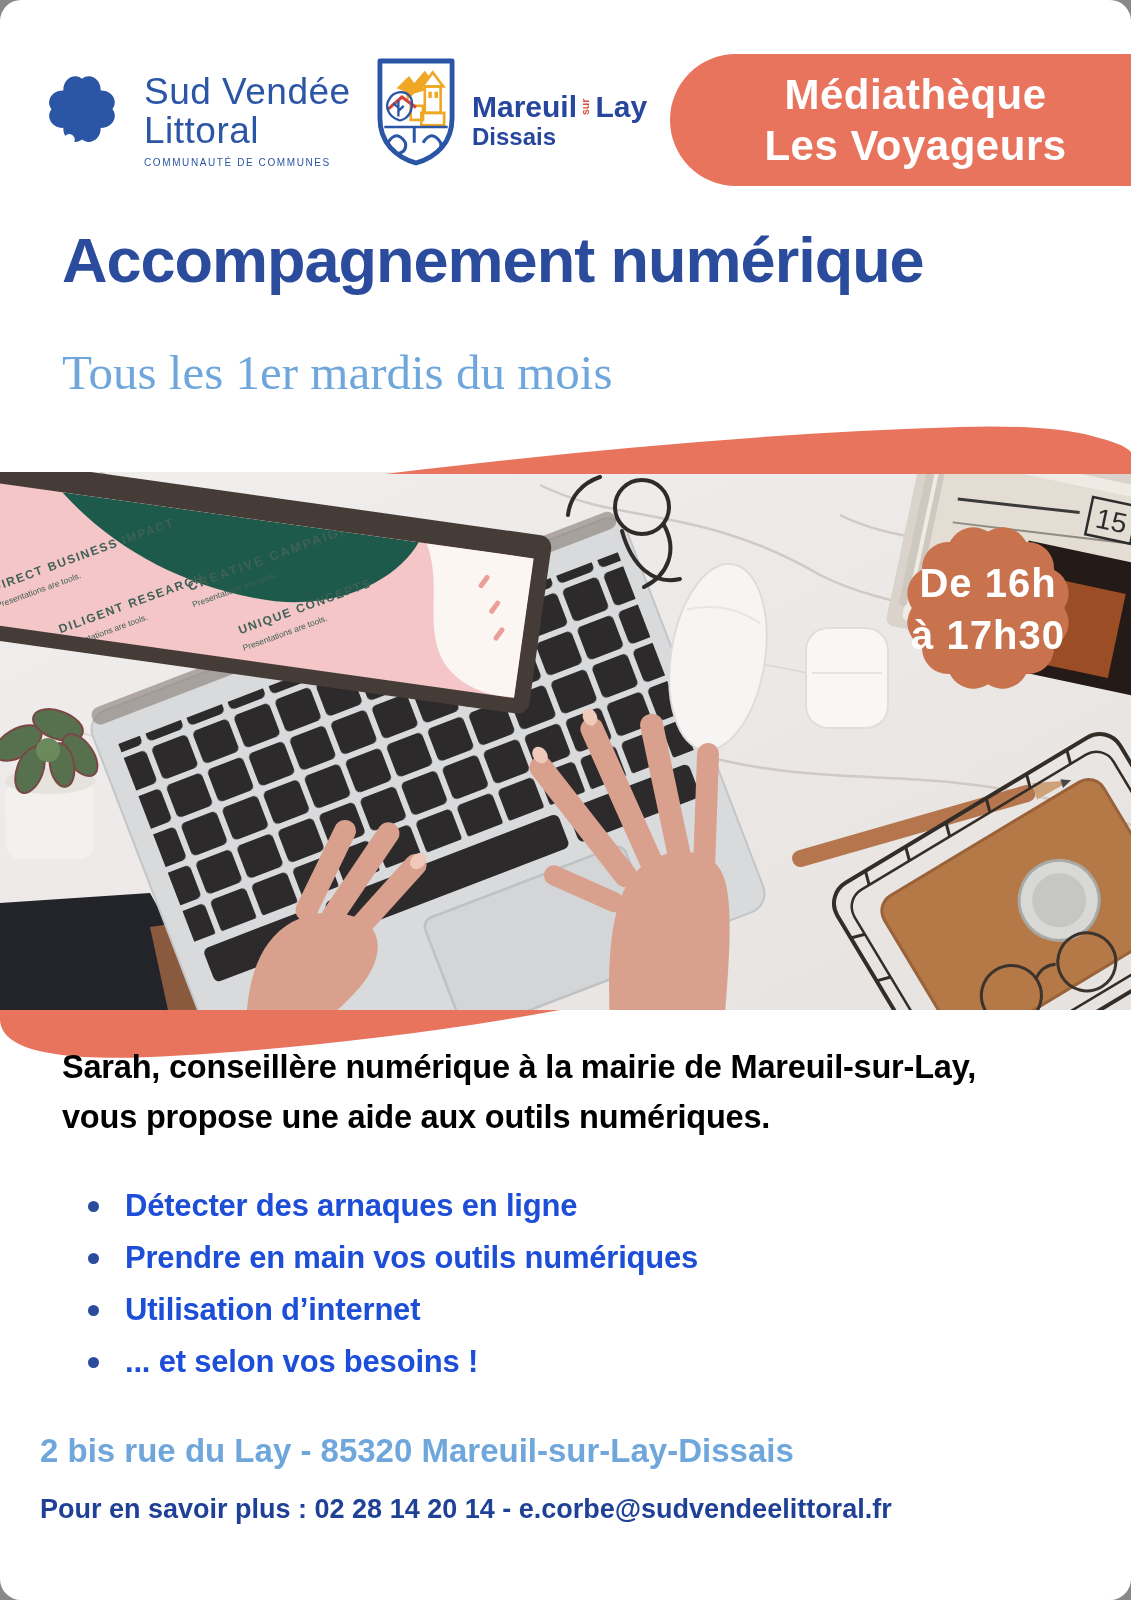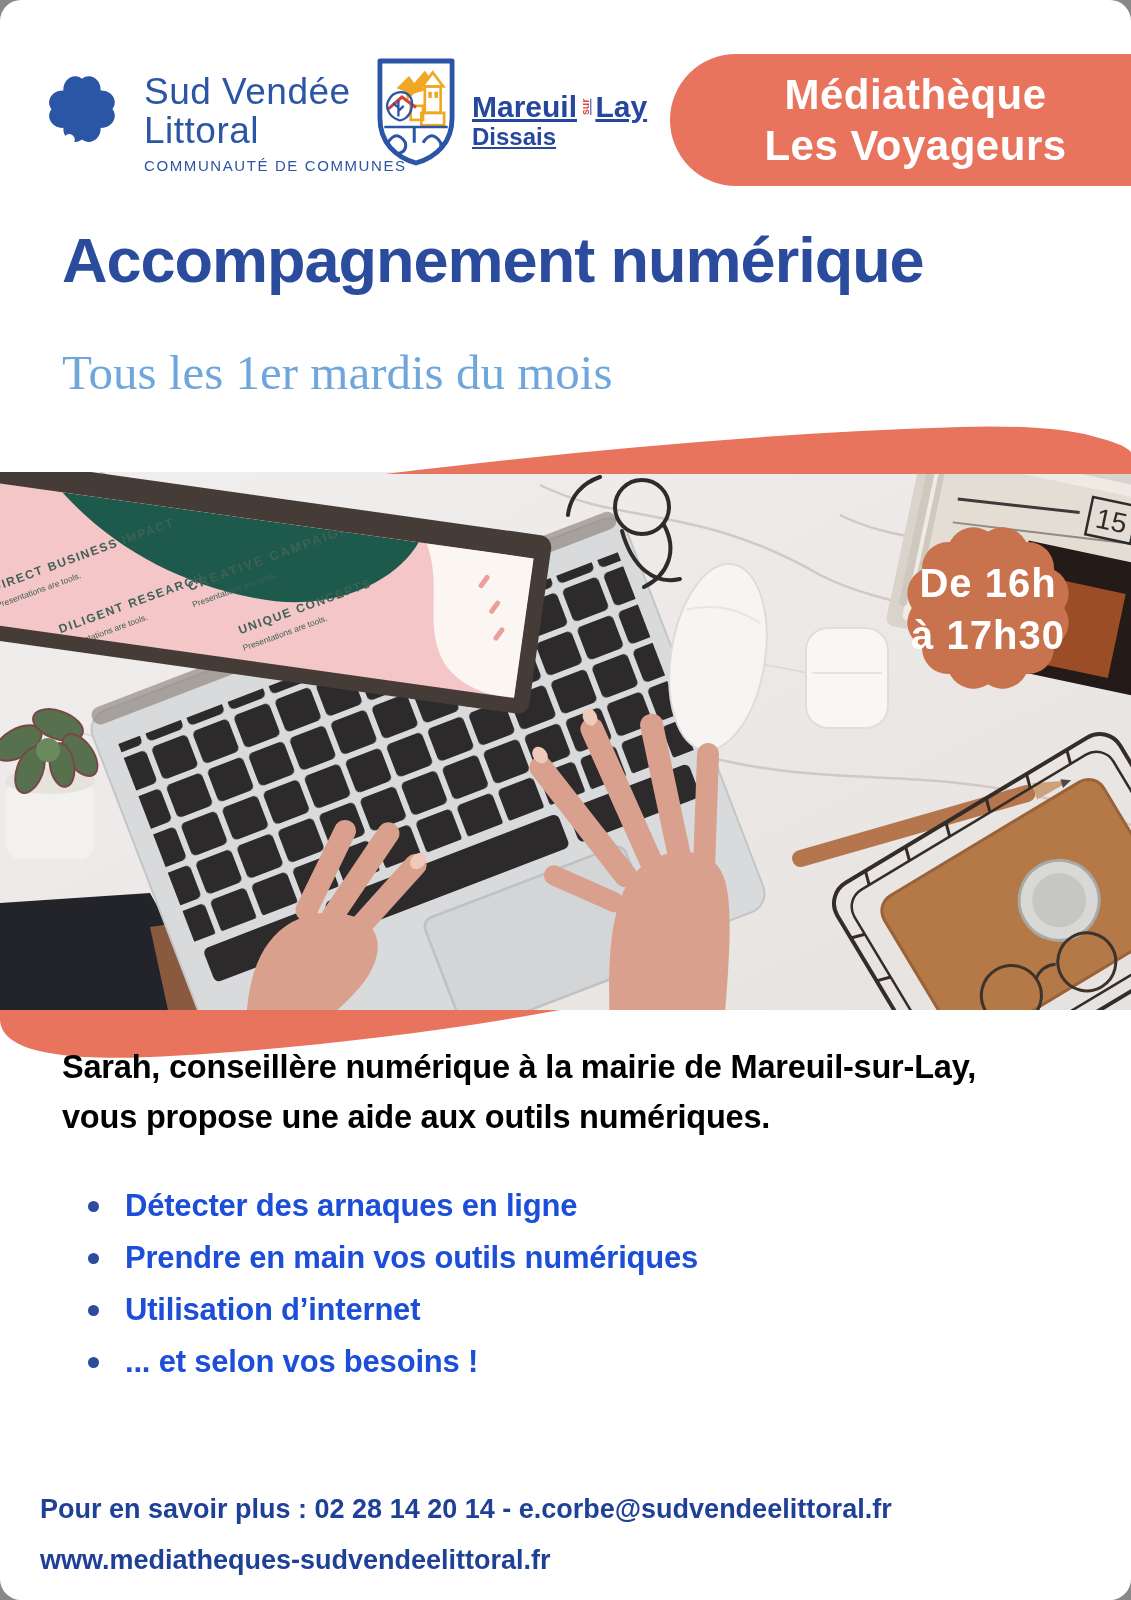--- a/index.html
+++ b/index.html
@@ -2,23 +2,23 @@
 <html><head>
 <meta charset="utf-8">
 <style>
   html,body{margin:0;padding:0;background:#888;}
   .page{position:relative;width:1131px;height:1600px;background:#ffffff;overflow:hidden;
         font-family:"Liberation Sans",sans-serif;border-radius:21px;}
   
   .logo-svl{position:absolute;left:34px;top:64px;display:flex;align-items:flex-start;gap:14px;}
   .svl-text{color:#2B55A5;padding-top:8px;}
   .svl-name{font-size:37px;line-height:1.06;font-weight:400;letter-spacing:.5px;}
-  .svl-tag{font-size:15px;letter-spacing:1.6px;margin-top:7px;font-weight:400;}
+  .svl-tag{font-size:10px;letter-spacing:1.6px;margin-top:7px;font-weight:400;}
   .logo-mareuil{position:absolute;left:372px;top:52px;display:flex;gap:12px;}
-  .mar-text{color:#27479E;font-weight:bold;padding-top:38px;line-height:1.12;text-decoration:underline;}
+  .mar-text{color:#27479E;font-weight:bold;padding-top:38px;line-height:1.12;}
   .mar-line1{font-size:30px;display:flex;align-items:center;}
   .mar-sur{display:inline-block;font-size:10.5px;color:#D94A3E;transform:rotate(-90deg);
            margin:0 1px;font-weight:bold;}
   .mar-line2{font-size:24px;}
   .badge{position:absolute;left:670px;right:0;top:54px;height:132px;background:#E8745E;
          border-radius:68px 0 0 68px;display:flex;flex-direction:column;justify-content:center;
          align-items:center;color:#fff;font-weight:bold;font-size:42px;line-height:1.22;
          padding-left:30px;letter-spacing:.5px;}
   
   .title{position:absolute;left:62px;top:224px;font-size:63px;font-weight:bold;color:#2B4B9D;
@@ -301,16 +301,16 @@
     <div class="bullet-row">
       <span class="bullet-dot"></span>
       <span class="bullet-text">Utilisation d’internet</span>
     </div>
     <div class="bullet-row">
       <span class="bullet-dot"></span>
       <span class="bullet-text">... et selon vos besoins !</span>
     </div>
   </div>
 
+  <div class="address">2 bis rue du Lay - 85320 Mareuil-sur-Lay-Dissais</div>
   <div class="contact">Pour en savoir plus : 02 28 14 20 14 - e.corbe@sudvendeelittoral.fr</div>
-  <div class="website">www.mediatheques-sudvendeelittoral.fr</div>
 
 </div>
 
 </body></html>

